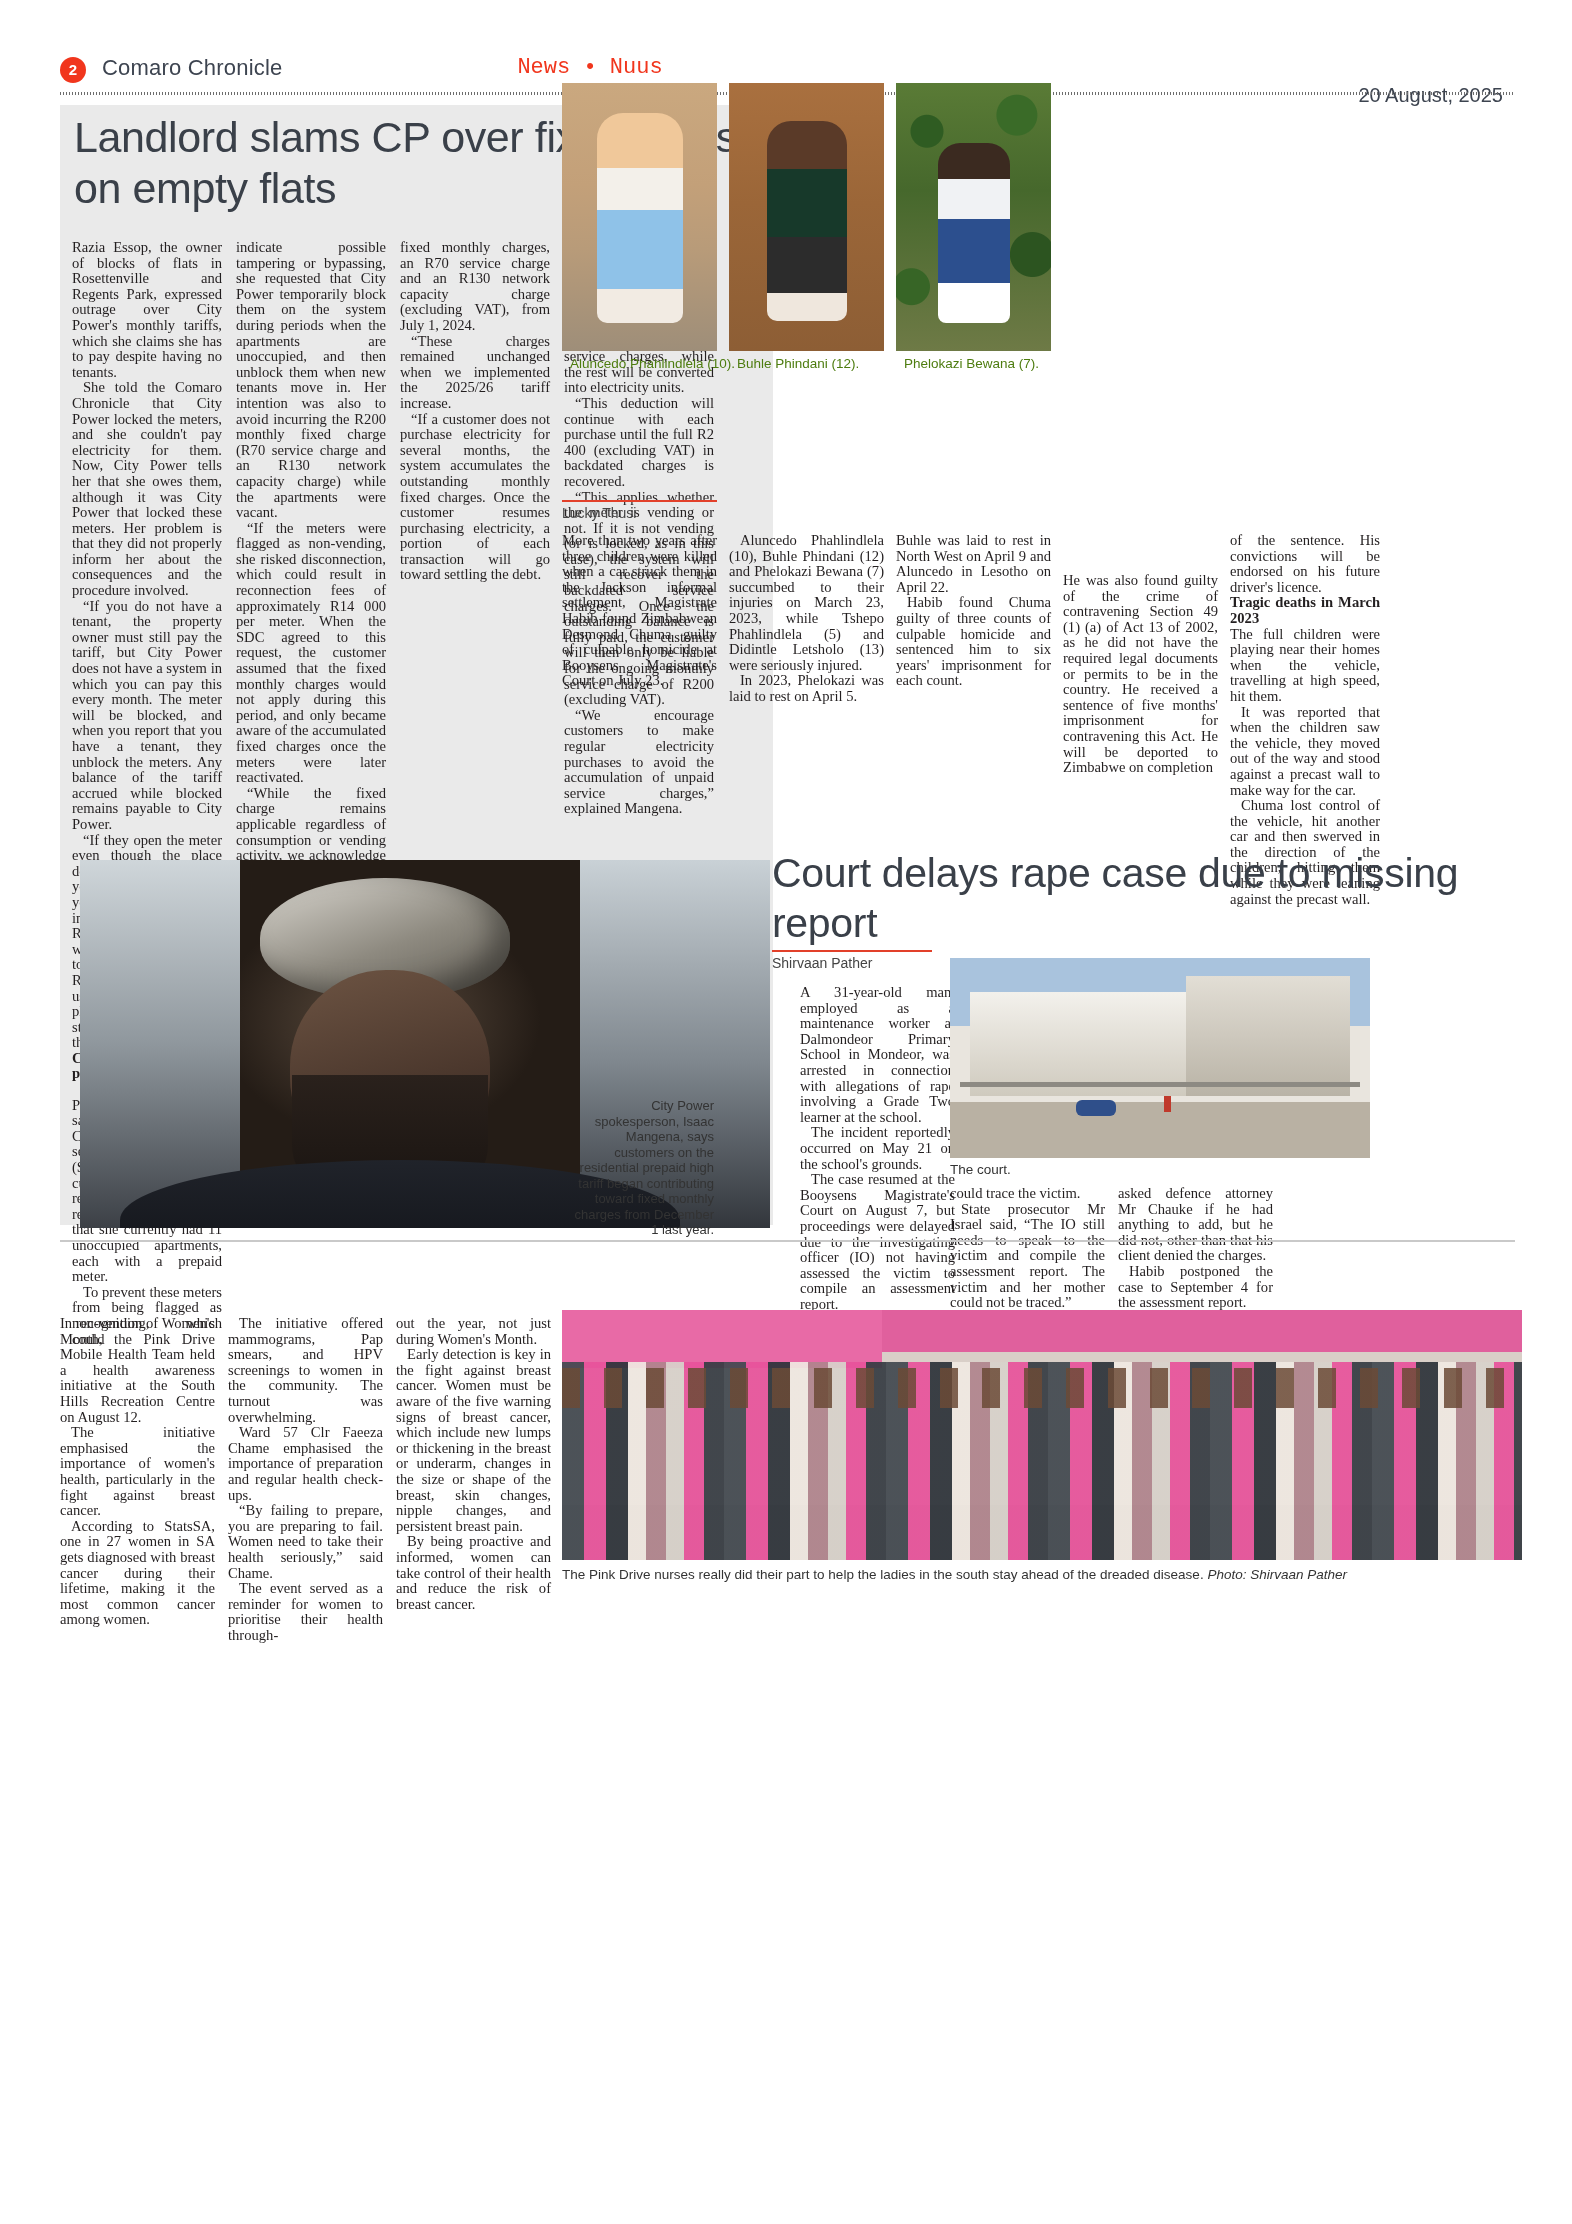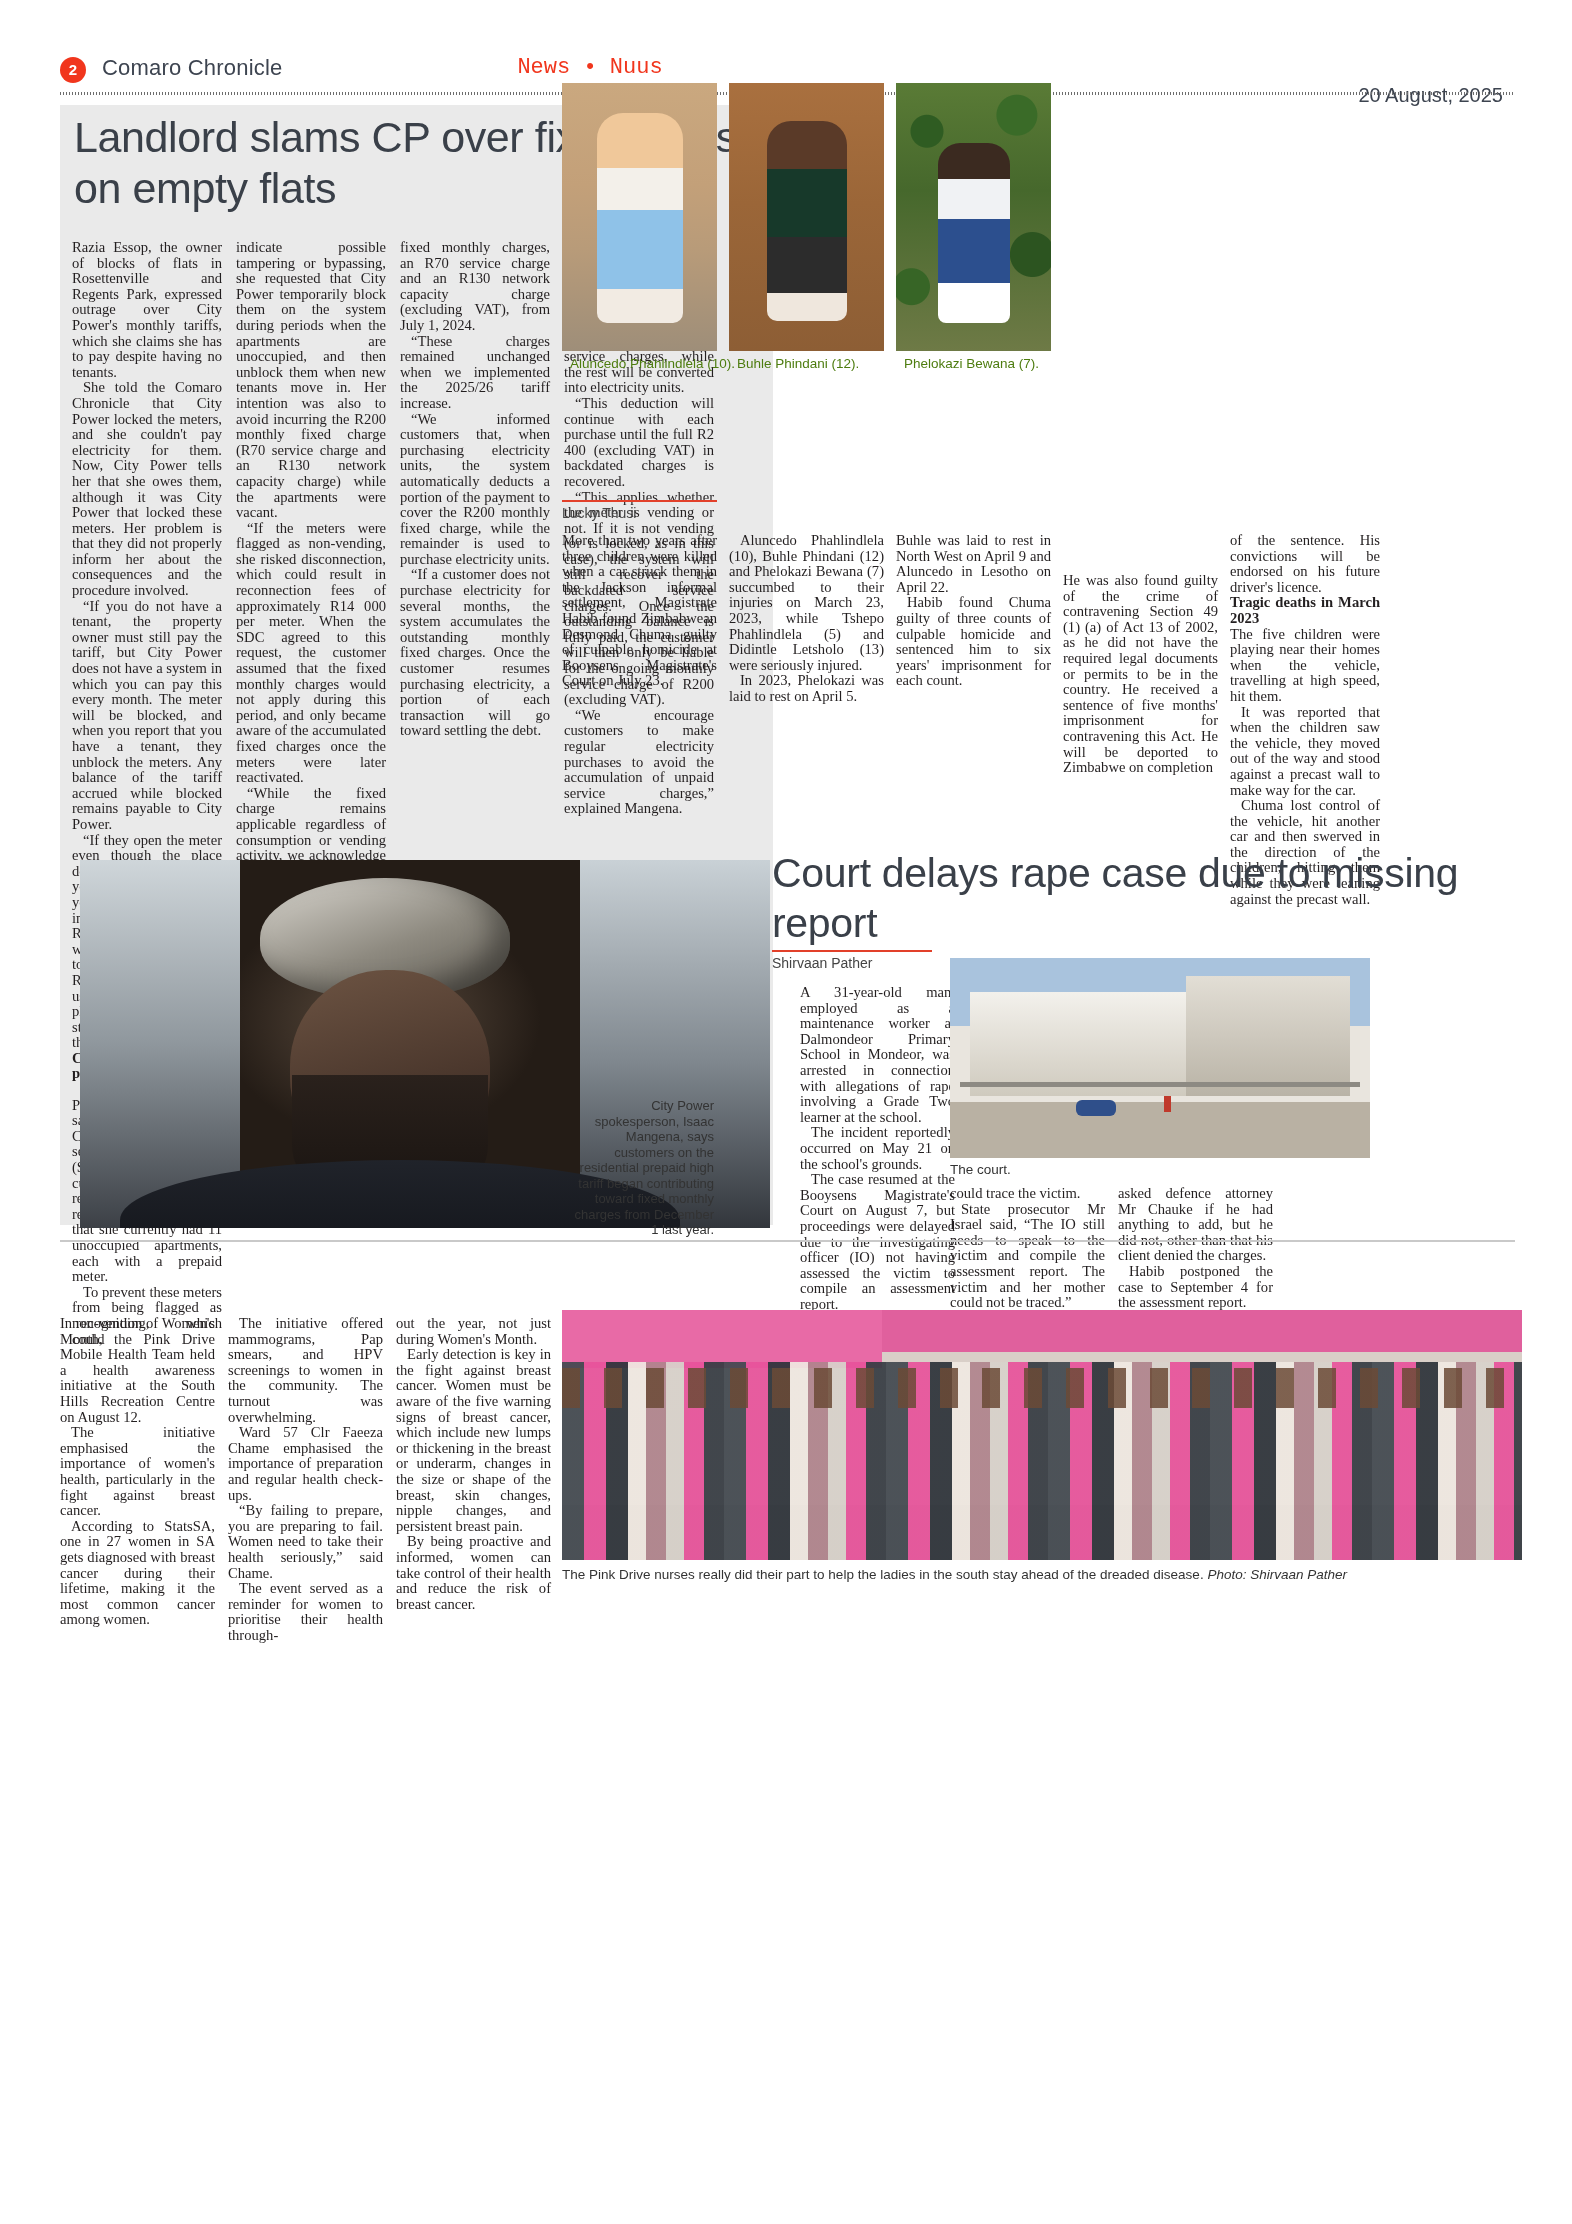--- a/index.html
+++ b/index.html
@@ -228,21 +228,20 @@
   <div class="col s1-c2">
     <p class="noind">indicate possible tampering or bypassing, she requested that City Power temporarily block them on the system during periods when the apartments are unoccupied, and then unblock them when new tenants move in. Her intention was also to avoid incurring the R200 monthly fixed charge (R70 service charge and an R130 network capacity charge) while the apartments were vacant.</p>
     <p>“If the meters were flagged as non-vending, she risked disconnection, which could result in reconnection fees of approximately R14 000 per meter. When the SDC agreed to this request, the customer assumed that the fixed monthly charges would not apply during this period, and only became aware of the accumulated fixed charges once the meters were later reactivated.</p>
     <p>“While the fixed charge remains applicable regardless of consumption or vending activity, we acknowledge there may have been a misunderstanding in this case. The matter has since been clarified directly with the customer, where we explained the applicable monthly service charge structure.</p>
     <p>“Customers on the residential prepaid high tariff begin contributing toward</p>
   </div>
 
   <div class="col s1-c3">
     <p class="noind">fixed monthly charges, an R70 service charge and an R130 network capacity charge (excluding VAT), from July 1, 2024.</p>
     <p>“These charges remained unchanged when we implemented the 2025/26 tariff increase.</p>
-    <p>“We informed customers that, when purchasing electricity units, the system automatically deducts a portion of the payment to cover the R200 monthly fixed charge, while the remainder is used to purchase electricity units.</p>
     <p>“If a customer does not purchase electricity for several months, the system accumulates the outstanding monthly fixed charges. Once the customer resumes purchasing electricity, a portion of each transaction will go toward settling the debt.</p>
   </div>
 
   <div class="col s1-c4">
     <p class="noind">“For example, if a customer purchases R100 worth of electricity, up to R50, depending on the outstanding balance, it will be allocated to recovering unpaid service charges, while the rest will be converted into electricity units.</p>
     <p>“This deduction will continue with each purchase until the full R2 400 (excluding VAT) in backdated charges is recovered.</p>
     <p>“This applies whether the meter is vending or not. If it is not vending (or is locked, as in this case), the system will still recover the backdated service charges. Once the outstanding balance is fully paid, the customer will then only be liable for the ongoing monthly service charge of R200 (excluding VAT).</p>
     <p>“We encourage customers to make regular electricity purchases to avoid the accumulation of unpaid service charges,” explained Mangena.</p>
   </div>
 
@@ -286,21 +285,21 @@
   <div class="col s2-c3">
     <p class="noind">Buhle was laid to rest in North West on April 9 and Aluncedo in Lesotho on April 22.</p>
     <p>Habib found Chuma guilty of three counts of culpable homicide and sentenced him to six years' imprisonment for each count.</p>
   </div>
   <div class="col s2-c4">
     <p class="noind">He was also found guilty of the crime of contravening Section 49 (1) (a) of Act 13 of 2002, as he did not have the required legal documents or permits to be in the country. He received a sentence of five months' imprisonment for contravening this Act. He will be deported to Zimbabwe on completion</p>
   </div>
   <div class="col s2-c5">
     <p class="noind">of the sentence. His convictions will be endorsed on his future driver's licence.</p>
     <p class="sub">Tragic deaths in March 2023</p>
-    <p class="noind">The five children were playing near their homes when the vehicle, travelling at high speed, hit them.</p>
+    <p class="noind">The full children were playing near their homes when the vehicle, travelling at high speed, hit them.</p>
     <p>It was reported that when the children saw the vehicle, they moved out of the way and stood against a precast wall to make way for the car.</p>
     <p>Chuma lost control of the vehicle, hit another car and then swerved in the direction of the children, hitting them while they were leaning against the precast wall.</p>
   </div>
 
   <div class="s3-head head-sans">Court delays rape case due to missing report</div>
   <div class="s3-rule"></div>
   <div class="s3-byline byline">Shirvaan Pather</div>
 
   <div class="col s3-c1">
     <p class="noind">A 31-year-old man, employed as a maintenance worker at Dalmondeor Primary School in Mondeor, was arrested in connection with allegations of rape involving a Grade Two learner at the school.</p>

